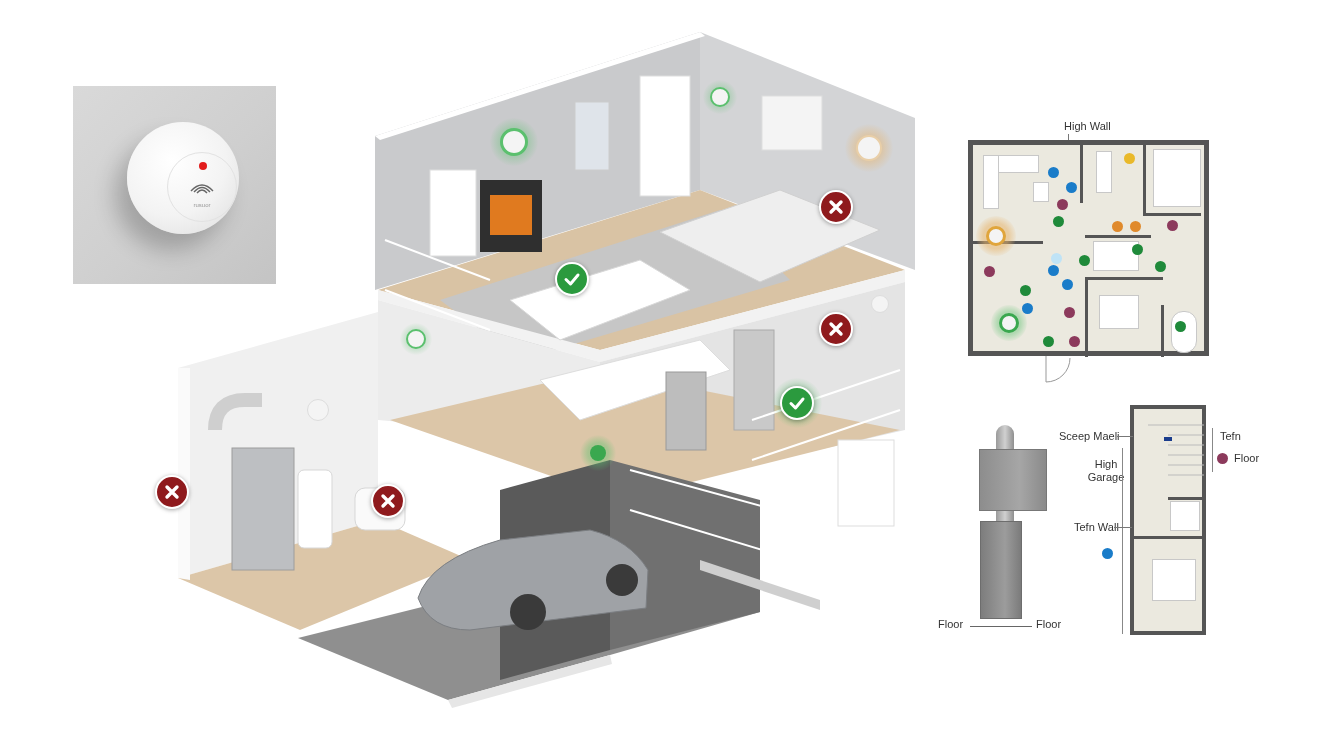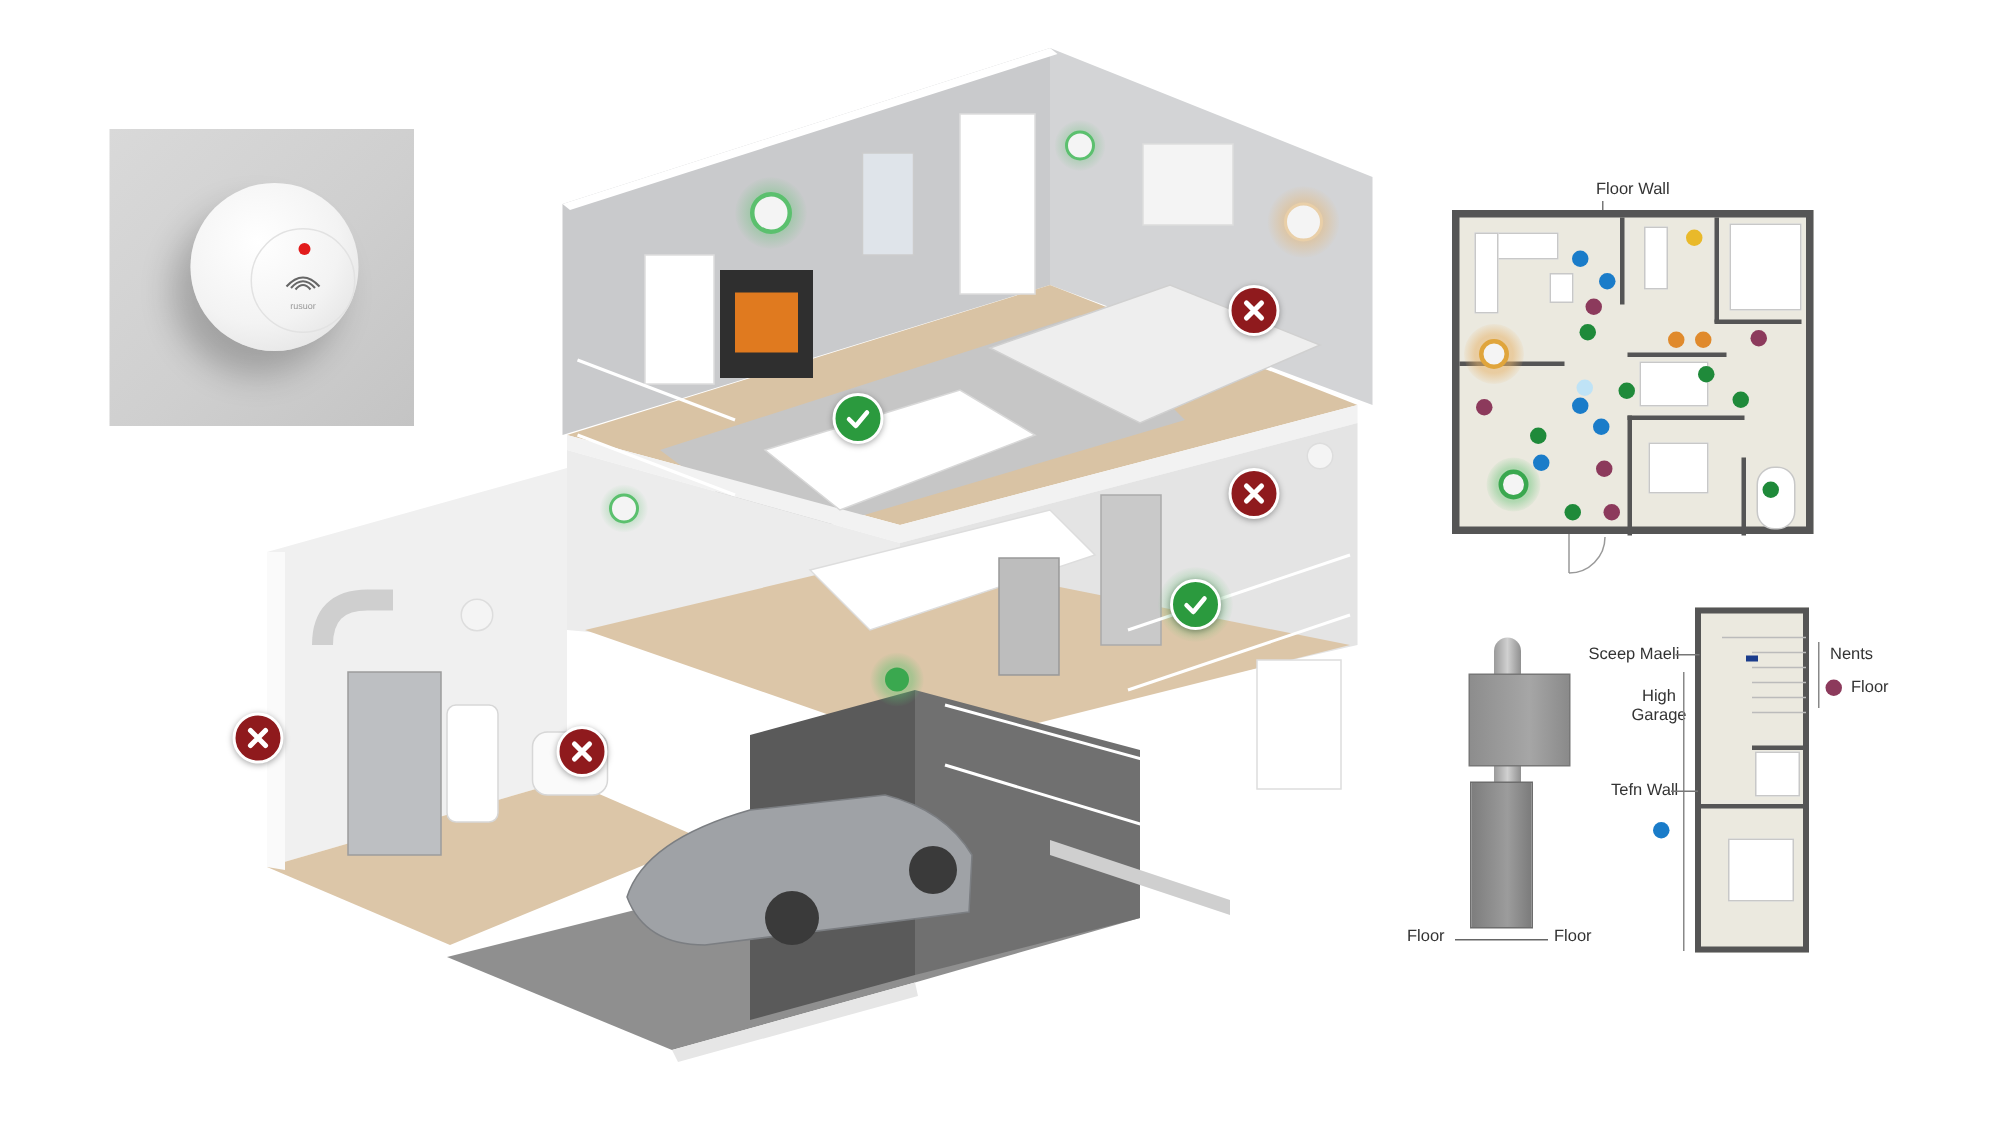--- a/index.html
+++ b/index.html
@@ -185,21 +185,21 @@
   <svg viewBox="0 0 20 20">
       <path d="M5 5 L15 15 M15 5 L5 15" stroke="#fff" stroke-width="3.4" stroke-linecap="round"></path>
     </svg>
 </div>
 <div class="abs marker bad" style="left:371px;top:484px;">
   <svg viewBox="0 0 20 20">
       <path d="M5 5 L15 15 M15 5 L5 15" stroke="#fff" stroke-width="3.4" stroke-linecap="round"></path>
     </svg>
 </div>
 
-<div class="abs label plan1-title">Floor Wall</div>
+<div class="abs label plan1-title">High Wall</div>
 <div class="abs" style="left:1068px;top:134px;width:1px;height:40px;background:#777;"></div>
 <div class="abs plan1">
 
   <div class="abs plan-wall" style="left:0;top:96px;width:70px;height:3px;"></div>
   <div class="abs plan-wall" style="left:107px;top:0;width:3px;height:58px;"></div>
   <div class="abs plan-wall" style="left:170px;top:0;width:3px;height:70px;"></div>
   <div class="abs plan-wall" style="left:170px;top:68px;width:58px;height:3px;"></div>
   <div class="abs plan-wall" style="left:112px;top:90px;width:66px;height:3px;"></div>
   <div class="abs plan-wall" style="left:112px;top:132px;width:78px;height:3px;"></div>
   <div class="abs plan-wall" style="left:112px;top:132px;width:3px;height:80px;"></div>
@@ -274,15 +274,15 @@
 </div>
 <div class="abs label" style="left:1059px;top:430px;">Sceep Maeli</div>
 <div class="abs" style="left:1117px;top:436px;width:16px;height:1px;background:#777;"></div>
 <div class="abs label" style="left:1086px;top:458px;width:40px;text-align:center;white-space:normal;line-height:13px;">High Garage</div>
 <div class="abs" style="left:1122px;top:448px;width:1px;height:186px;background:#888;"></div>
 <div class="abs label" style="left:1074px;top:521px;">Tefn Wall</div>
 <div class="abs" style="left:1114px;top:527px;width:18px;height:1px;background:#777;"></div>
 <div class="abs dot" style="left:1102px;top:548px;background:#1a7cc9;"></div>
 
 <div class="abs" style="left:1212px;top:428px;width:1px;height:44px;background:#888;"></div>
-<div class="abs label" style="left:1220px;top:430px;">Nents</div>
+<div class="abs label" style="left:1220px;top:430px;">Tefn</div>
 <div class="abs dot" style="left:1217px;top:453px;background:#8c3a5c;"></div>
 <div class="abs label" style="left:1234px;top:452px;">Floor</div>
 
 </body></html>

